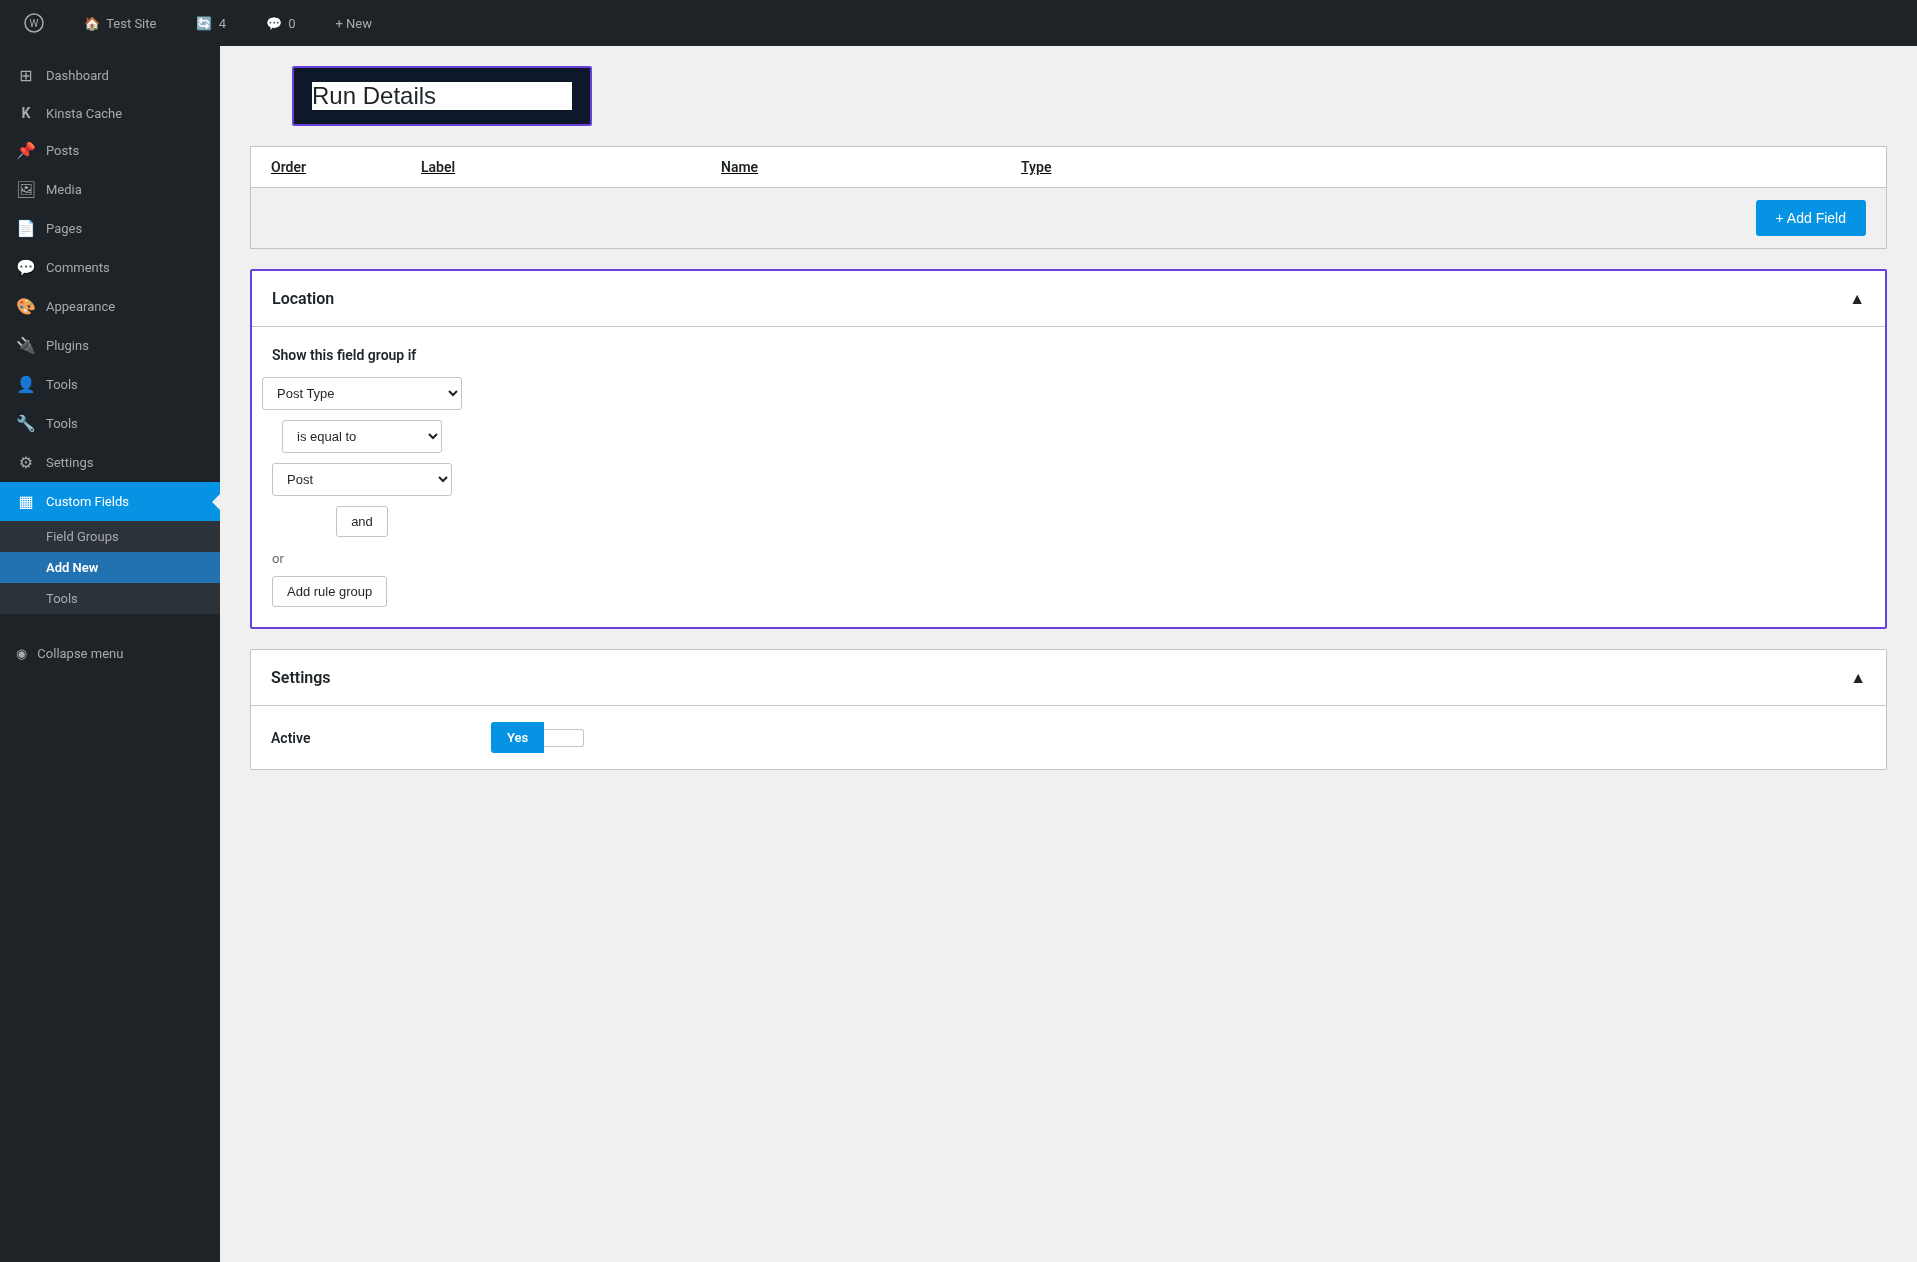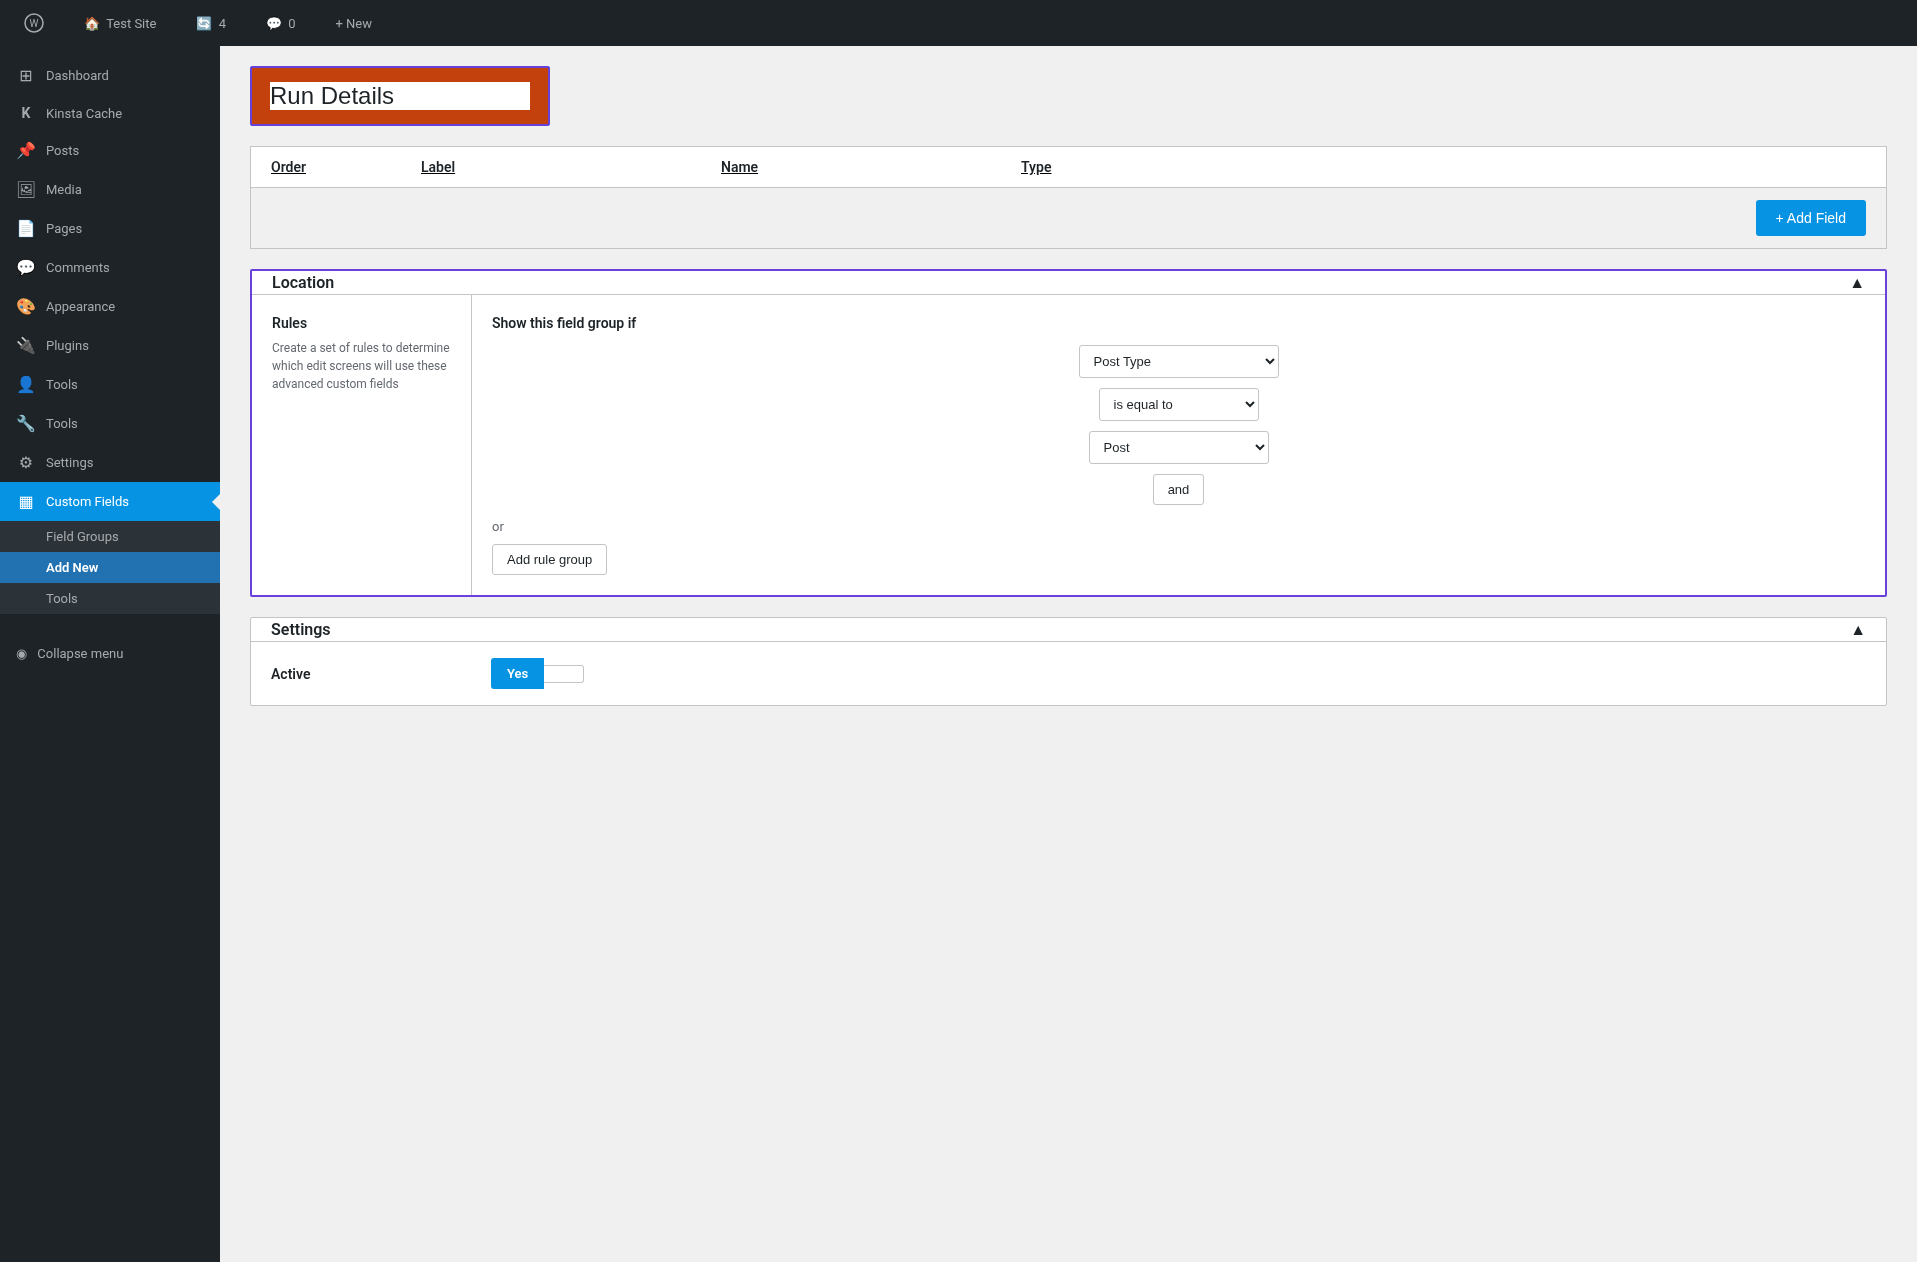--- a/index.html
+++ b/index.html
@@ -94,26 +94,27 @@
     }
     .page-title {
       font-size: 28px;
       font-weight: 400;
       color: #1d2327;
       margin-bottom: 20px;
     }
 
     
     .field-title-box {
-      background: #c2410c;
+      background: #0f172a;
       border: 2px solid #6741d9;
       border-radius: 2px;
       padding: 14px 18px;
       margin-bottom: 20px;
       display: inline-block;
+      margin-left: 42px;
     }
     .field-title-input {
       border: none;
       outline: none;
       font-size: 24px;
       font-weight: 400;
       color: #1d2327;
       width: 260px;
     }
 
@@ -170,21 +171,21 @@
     .section-box-plain {
       background: #fff;
       border: 1px solid #c3c4c7;
       border-radius: 2px;
       margin-bottom: 20px;
     }
     .section-header {
       display: flex;
       align-items: center;
       justify-content: space-between;
-      padding: 2px 20px;
+      padding: 18px 20px;
       border-bottom: 1px solid #c3c4c7;
     }
     .section-title {
       font-size: 16px;
       font-weight: 600;
       color: #1d2327;
     }
     .collapse-arrow {
       color: #1d2327;
       font-size: 16px;
@@ -410,24 +411,20 @@
       </div>
     </div>
 
     
     <div class="section-box">
       <div class="section-header">
         <span class="section-title">Location</span>
         <span class="collapse-arrow">▲</span>
       </div>
       <div class="section-body">
-        <div class="section-left">
-          <div class="section-left-title">Rules</div>
-          <div class="section-left-desc">Create a set of rules to determine which edit screens will use these advanced custom fields</div>
-        </div>
         <div class="section-right">
           <div class="show-label">Show this field group if</div>
           <div class="rule-row">
             <select class="rule-select rule-select-wide">
               <option>Post Type</option>
               <option>Page Template</option>
               <option>User Role</option>
             </select>
             <select class="rule-select rule-select-medium">
               <option>is equal to</option>

